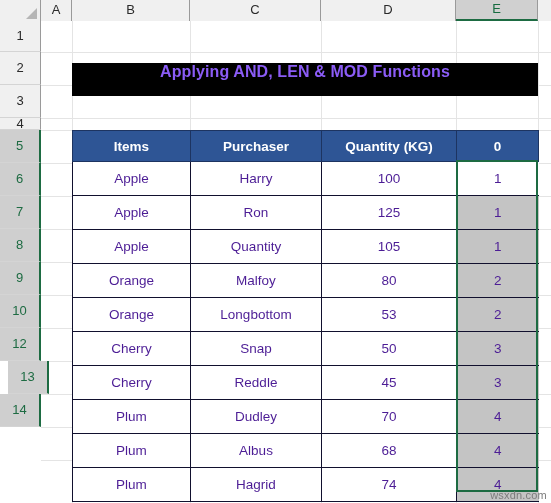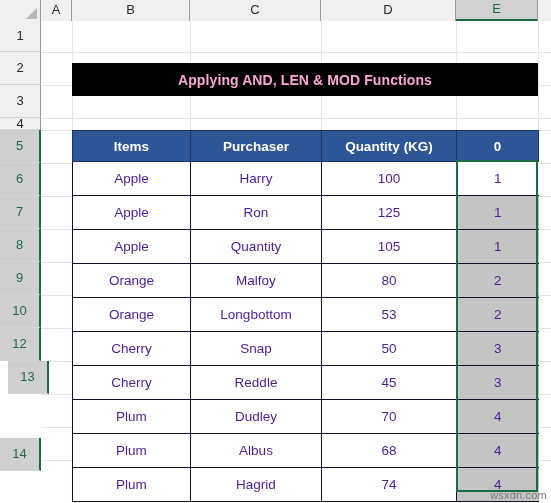--- a/index.html
+++ b/index.html
@@ -108,25 +108,25 @@
     position: absolute;
     left: 0; right: 0;
     height: 1px;
     background: #e4e4e4;
   }
 
   
   .title-banner {
     position: absolute;
     background: #000000;
-    color: #f9a8d4;
+    color: #8b5cf6;
     font-weight: bold;
-    font-size: 14px;
+    font-size: 16px;
     display: flex;
-    align-items: center;
+    align-items: flex-start;
     justify-content: center;
     letter-spacing: 0.1px;
     font-family: "Liberation Sans", sans-serif;
   }
 
   
   .dtable {
     position: absolute;
     border-collapse: collapse;
     table-layout: fixed;
@@ -226,21 +226,21 @@
       <div class="row-head" style="height: 33px; line-height: 32px;">3</div>
       <div class="row-head" style="height: 12px; line-height: 11px;">4</div>
       <div class="row-head sel" style="height: 33px; line-height: 32px;">5</div>
       <div class="row-head sel" style="height: 33px; line-height: 32px;">6</div>
       <div class="row-head sel" style="height: 33px; line-height: 32px;">7</div>
       <div class="row-head sel" style="height: 33px; line-height: 32px;">8</div>
       <div class="row-head sel" style="height: 33px; line-height: 32px;">9</div>
       <div class="row-head sel" style="height: 33px; line-height: 32px;">10</div>
       <div class="row-head sel" style="height: 33px; line-height: 32px;">12</div>
       <div class="row-head sel" style="height: 33px; line-height: 32px; margin-left: 8px;">13</div>
-      <div class="row-head sel" style="height: 33px; line-height: 32px; margin-top: 44px;">14</div>
+      <div class="row-head sel" style="height: 33px; line-height: 32px;">14</div>
     </div>
 
   <div class="title-banner" style="left:72px; top:63px; width:466px; height:33px;">
     <span>Applying AND, LEN &amp; MOD Functions</span>
   </div>
 
   <table class="dtable" style="left:72px; top:130px; width:466px;">
     <colgroup>
       <col style="width:118px">
       <col style="width:131px">

